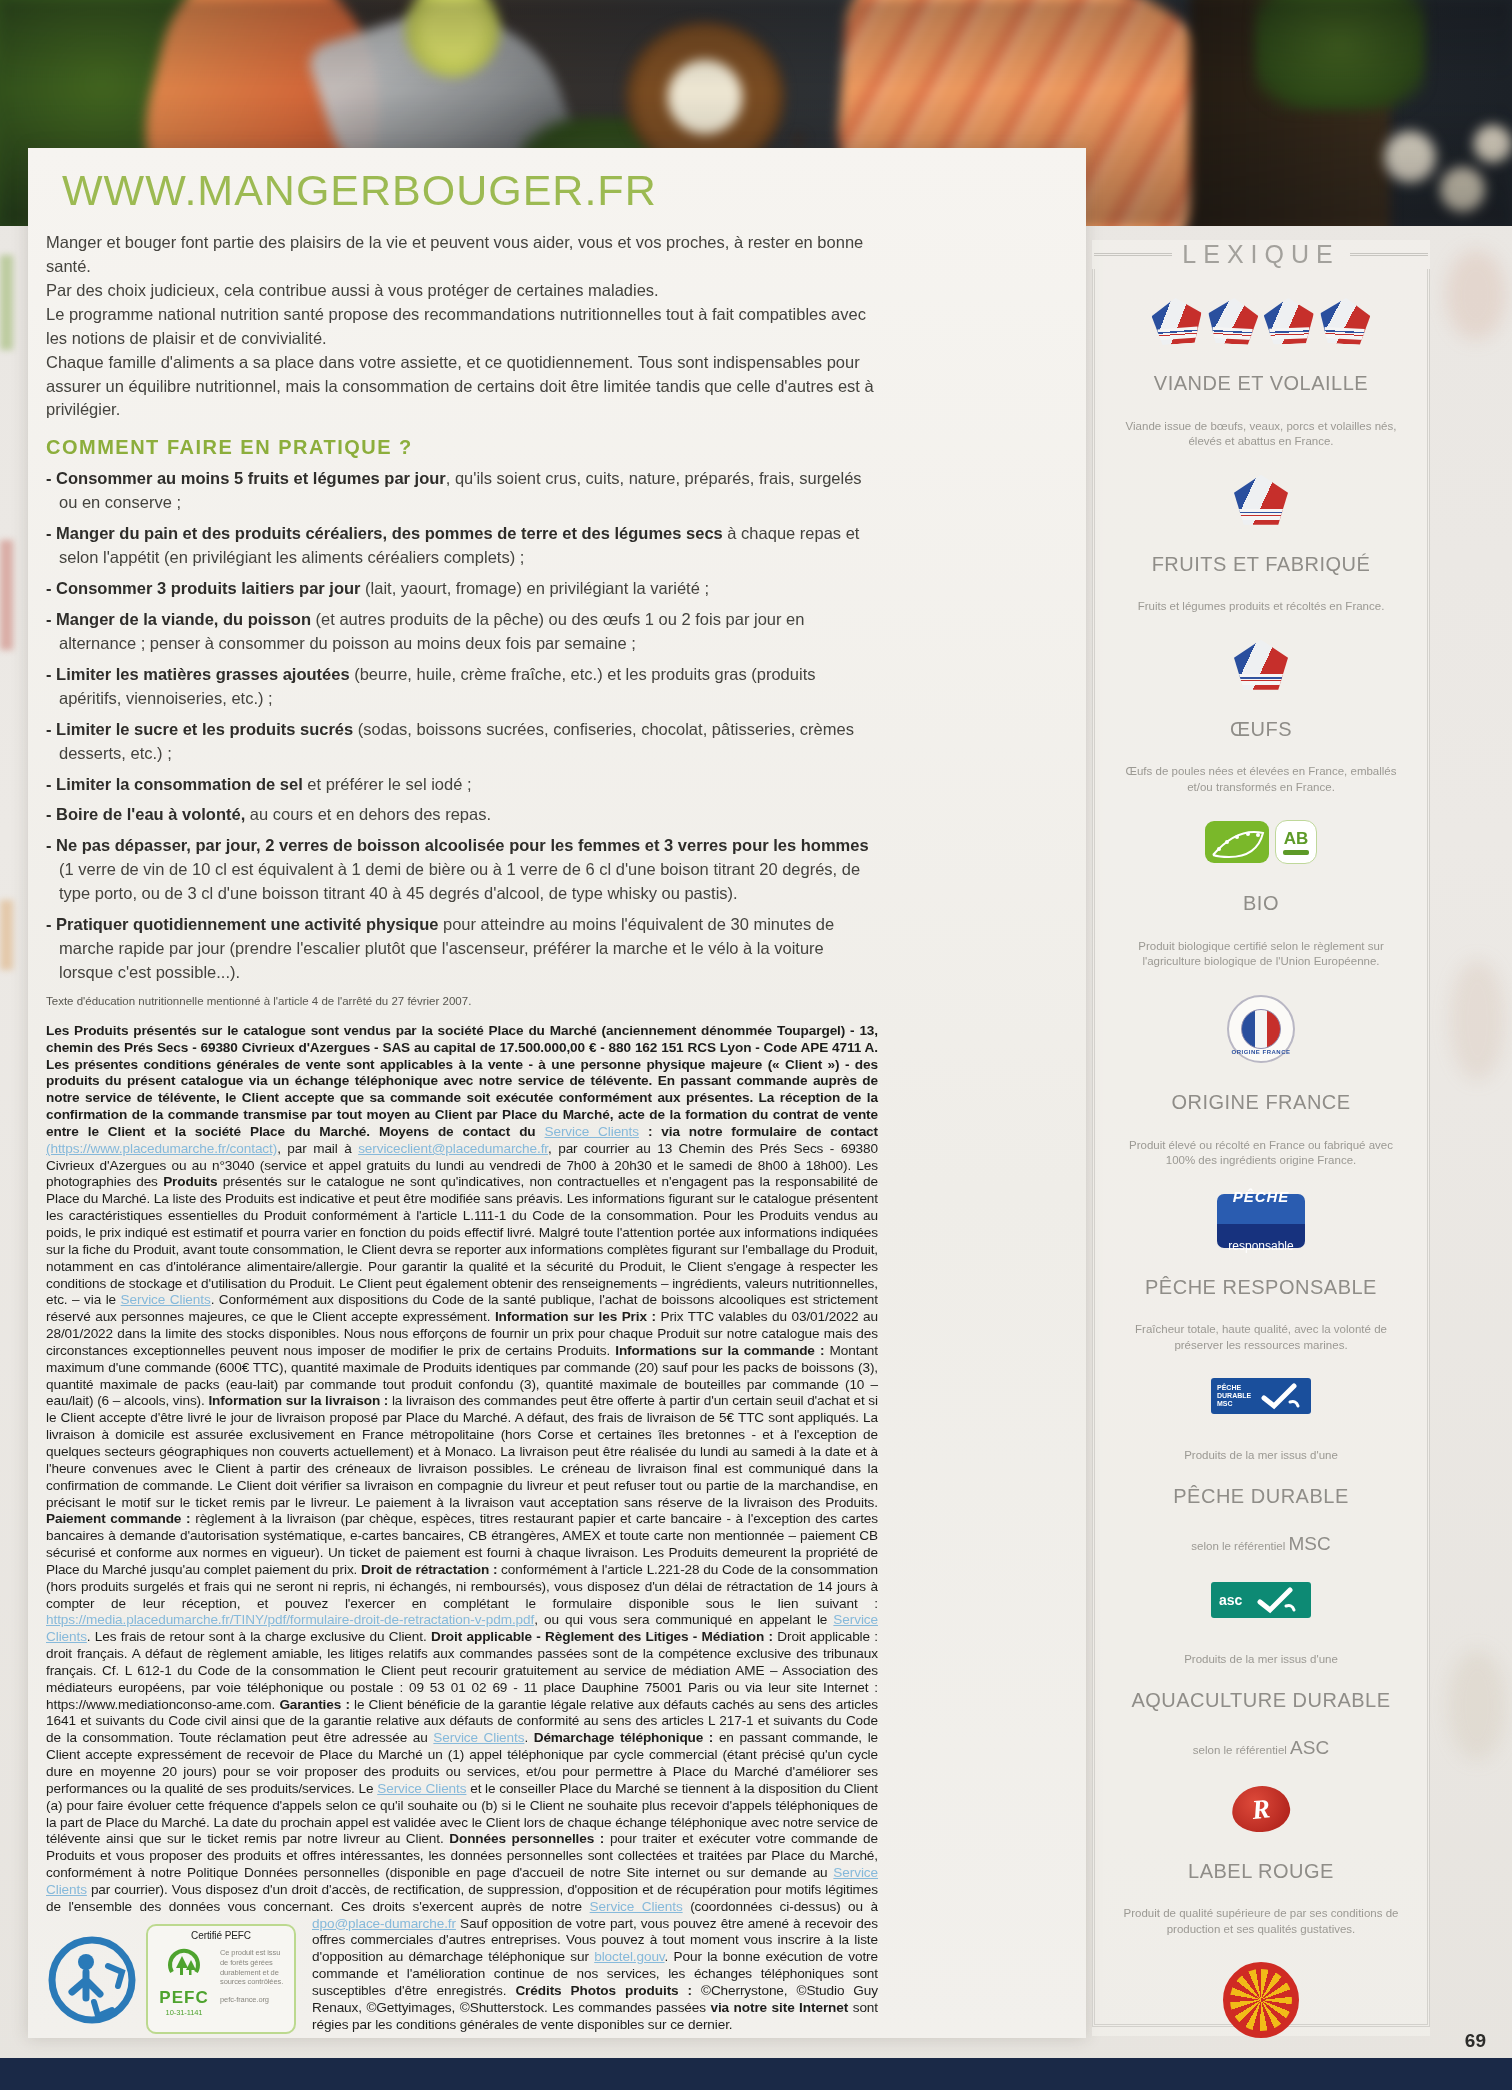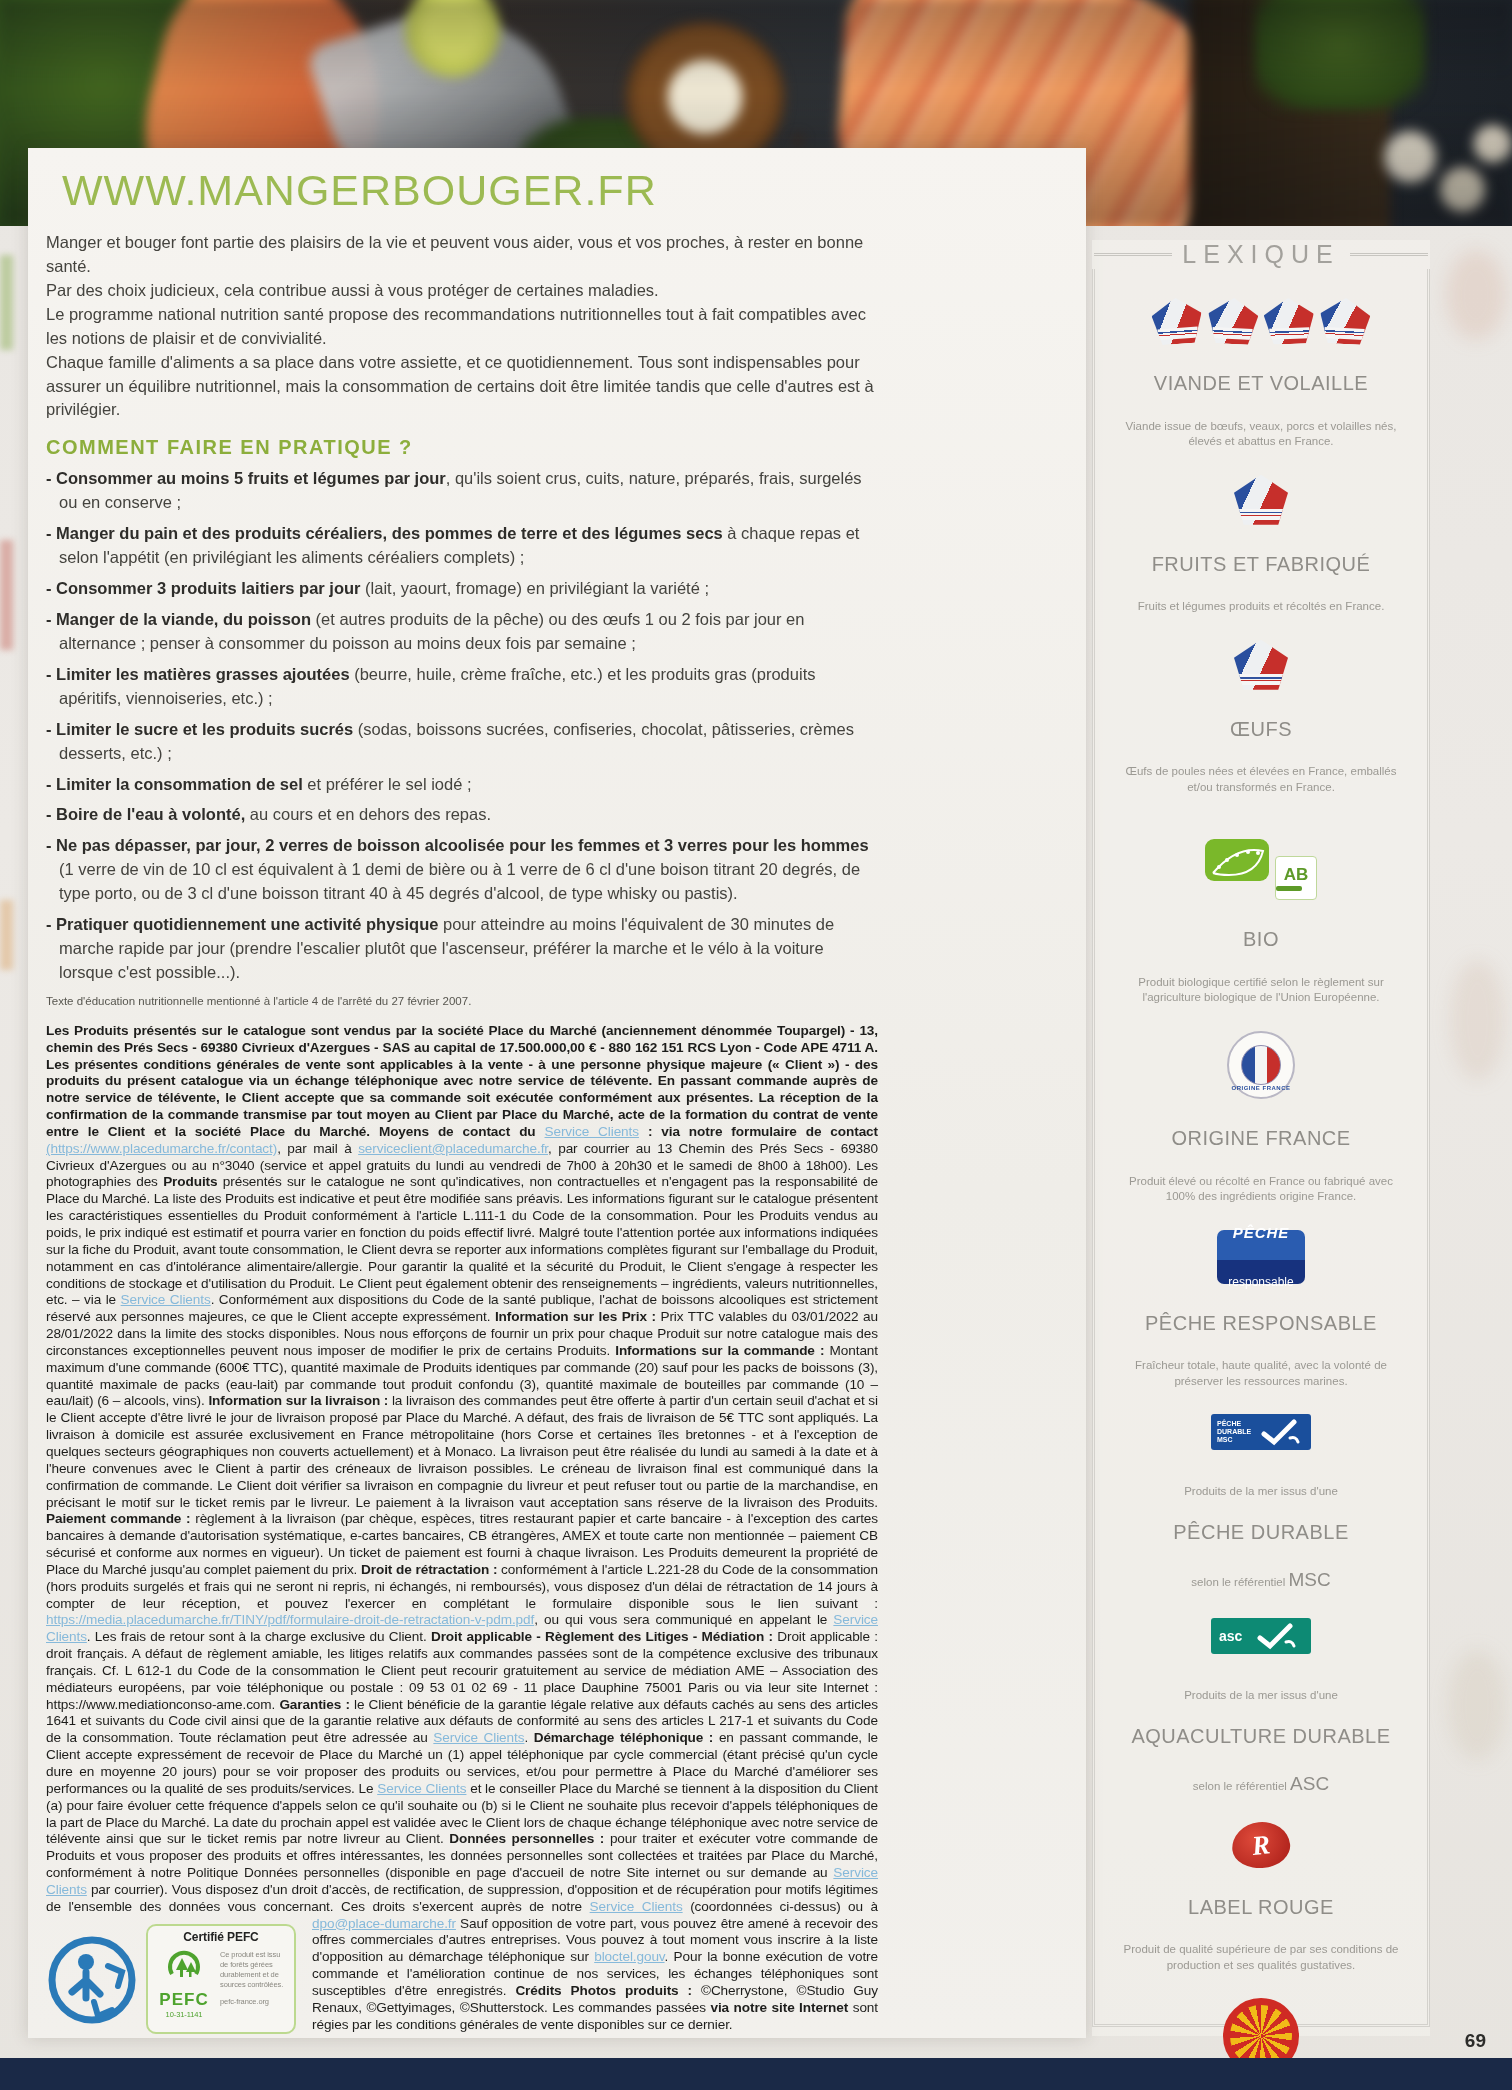--- a/index.html
+++ b/index.html
@@ -41,21 +41,21 @@
   
   .legal{font-size:13.6px;line-height:1.24;text-align:justify;color:#1d1d1b;letter-spacing:-0.1px;}
   .lb{font-weight:bold;}
   .ll{color:#86b9da;text-decoration:underline;}
   .lp{}
 
   
   .logo-float{float:left;width:252px;height:112px;margin:8px 14px 0 0;position:relative;}
   .triman{position:absolute;left:0;top:8px;width:92px;height:96px;}
   .pefc-box{position:absolute;left:100px;top:0;width:150px;height:110px;border:2px solid #bcd98f;border-radius:10px;background:#f7f6f2;box-sizing:border-box;padding:4px 5px;}
-  .pefc-cert{font-size:12px;font-weight:bold;color:#222;text-align:center;}
+  .pefc-cert{font-size:10px;font-weight:normal;color:#222;text-align:center;}
   .pefc-cols{display:flex;gap:5px;margin-top:2px;}
   .pefc-left{width:62px;text-align:center;}
   .pefc-word{font-size:17px;font-weight:bold;color:#4ea32e;letter-spacing:1px;line-height:1;}
   .pefc-code{font-size:7.5px;color:#4ea32e;margin-top:2px;}
   .pefc-right{flex:1;font-size:7.5px;color:#8a8880;line-height:1.3;text-align:left;padding-top:4px;}
   .pefc-site{margin-top:8px;color:#8a8880;}
 
   
   .bottom-bar{position:absolute;left:0;bottom:0;width:1512px;height:32px;background:#1a2947;}
   .pagenum{position:absolute;right:26px;bottom:38px;font-size:19px;font-weight:bold;color:#2c2c2a;}
@@ -76,21 +76,21 @@
 
   
   .star{width:54px;height:50px;clip-path:polygon(50% 0%,100% 36%,82% 100%,18% 100%,0% 36%);background:linear-gradient(115deg,#2a4f9e 30%,#eef0f2 30% 54%,#c62f2b 54%);position:relative;}
   .star::after{content:"";position:absolute;left:10%;right:10%;bottom:5px;height:11px;background:repeating-linear-gradient(180deg,#f5f5f5 0 3px,#31539f 3px 4.5px,#f5f5f5 4.5px 6px,#c62f2b 6px 7px,#f5f5f5 7px 11px);}
   .star.sm{width:50px;height:46px;}
   .star.r1{transform:rotate(-4deg);} .star.r2{transform:rotate(3deg);} .star.r3{transform:rotate(-2deg);}
 
   
   .euleaf{width:64px;height:42px;border-radius:9px;background:#7ab82a;position:relative;overflow:hidden;}
   .euleaf svg{position:absolute;left:0;top:0;}
-  .ab-badge{width:40px;height:42px;background:#fff;border:1px solid #bfd89a;border-radius:4px;display:flex;flex-direction:column;justify-content:center;margin-top:36px;}
+  .ab-badge{width:40px;height:42px;background:#fff;border:1px solid #bfd89a;border-radius:12px;display:flex;flex-direction:column;align-items:center;justify-content:center;}
   .ab-txt{font-size:17px;font-weight:bold;color:#5d9a28;line-height:1;}
   .ab-bar{width:26px;height:5px;background:#5d9a28;margin-top:3px;border-radius:2px;}
 
   
   .of-badge{width:64px;height:64px;border-radius:50%;background:#fbfaf7;border:2px solid #b9b7c4;display:flex;align-items:center;justify-content:center;position:relative;}
   .of-inner{width:38px;height:38px;border-radius:50%;overflow:hidden;background:linear-gradient(90deg,#2a4f9e 33%,#f4f4f4 33% 66%,#c62f2b 66%);border:1px solid #8f8db0;}
   .of-txt{position:absolute;bottom:6px;font-size:6px;color:#2a4f9e;font-weight:bold;letter-spacing:.5px;}
 
   
   .pr-logo{width:88px;height:54px;border-radius:7px;background:linear-gradient(180deg,#2a5cb0 55%,#17327e 55%);display:flex;flex-direction:column;align-items:center;justify-content:center;color:#fff;}

